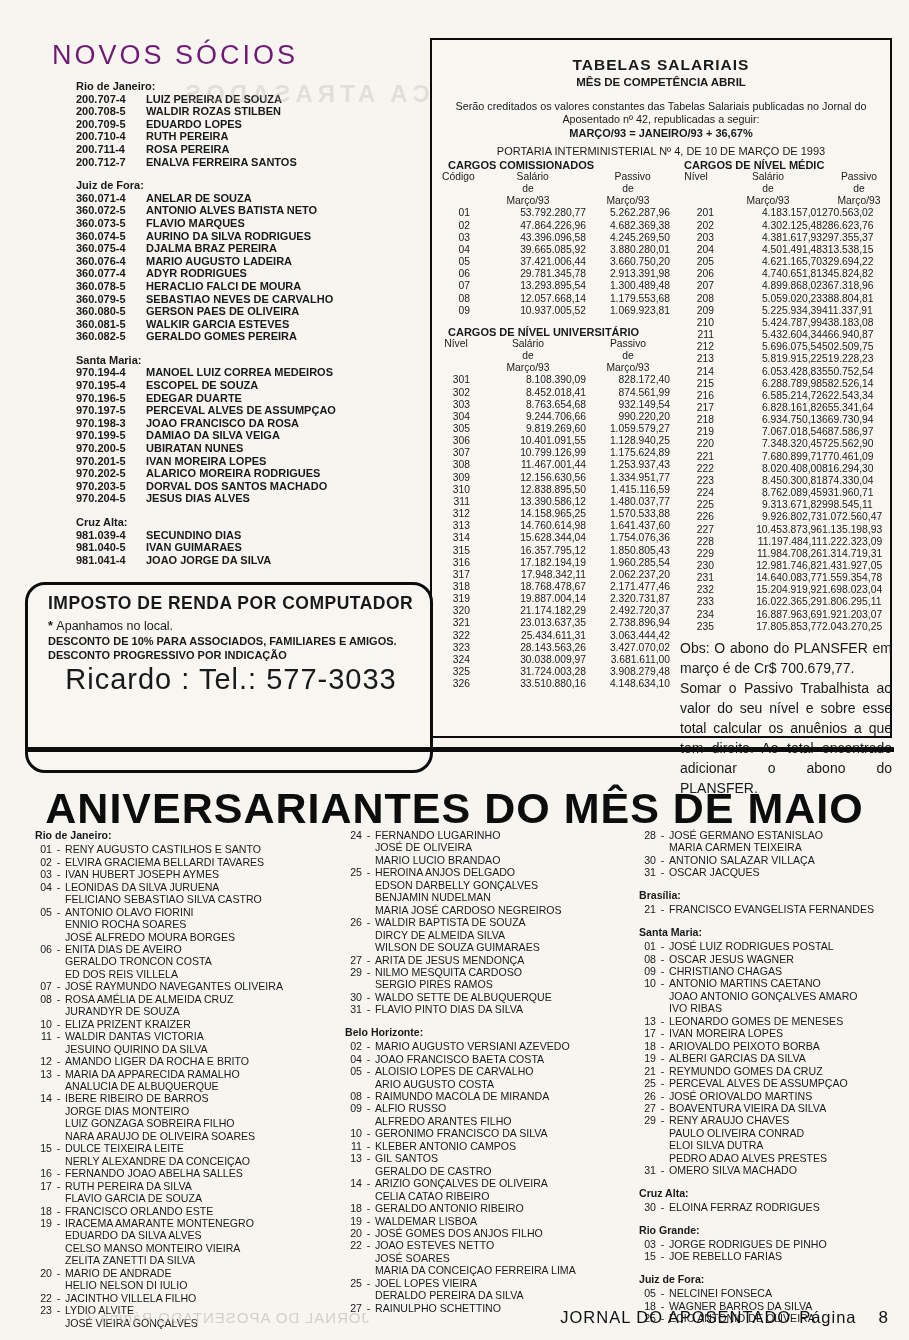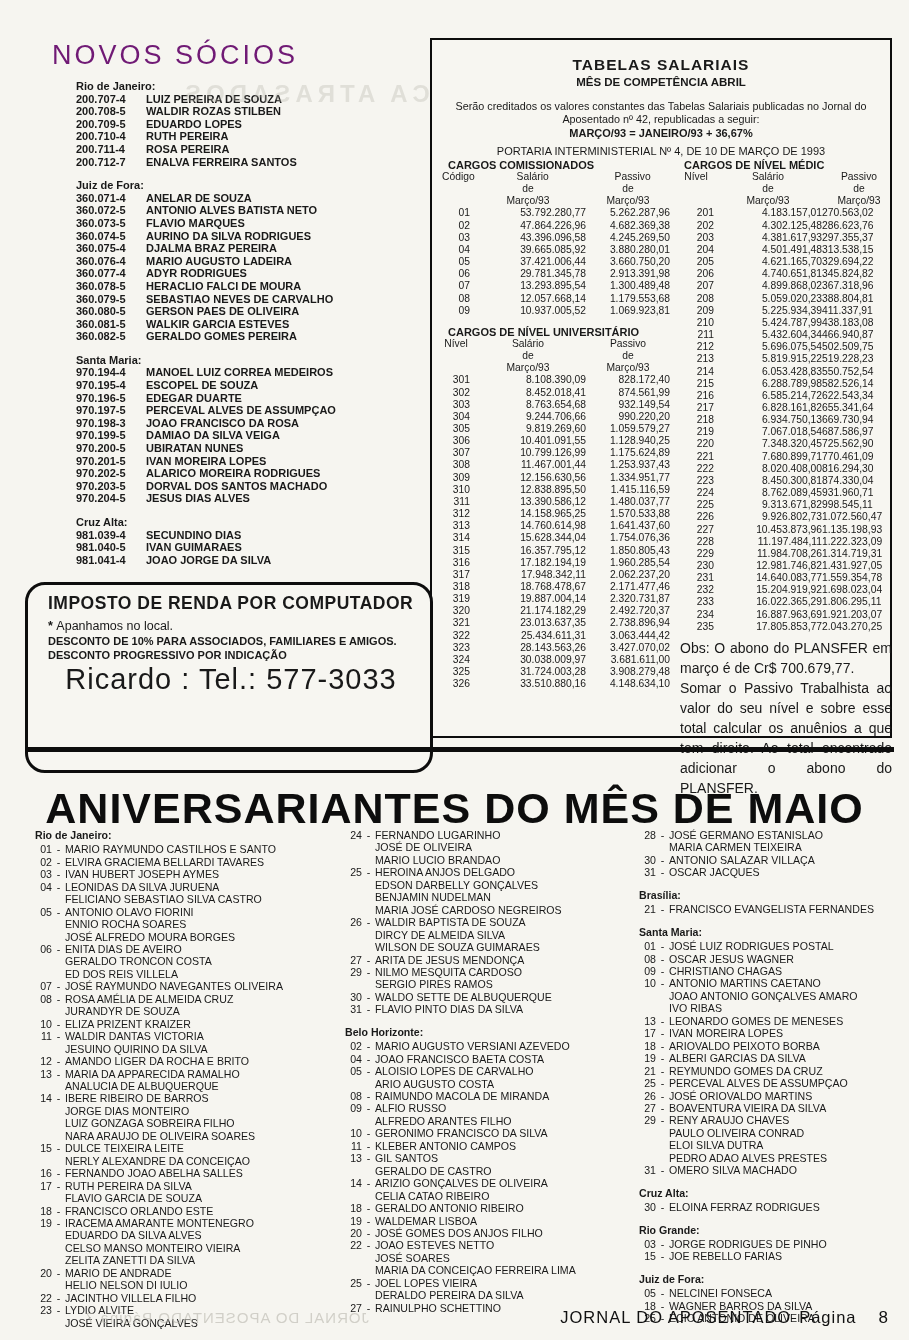--- a/index.html
+++ b/index.html
@@ -673,21 +673,21 @@
 
   <h1 class="aniv-title">ANIVERSARIANTES DO MÊS DE MAIO</h1>
 
   <div class="bd-cols">
     <div class="bd-col">
         <div class="bd-block">
           <div class="bd-city">Rio de Janeiro:</div>
           <div class="bd-line">
             <span class="bd-day">01</span>
             <span class="bd-sep">-</span>
-            <span class="bd-name">MARIO RAYMUNDO CASTILHOS E SANTO</span>
+            <span class="bd-name">RENY AUGUSTO CASTILHOS E SANTO</span>
           </div>
           <div class="bd-line">
             <span class="bd-day">02</span>
             <span class="bd-sep">-</span>
             <span class="bd-name">ELVIRA GRACIEMA BELLARDI TAVARES</span>
           </div>
           <div class="bd-line">
             <span class="bd-day">03</span>
             <span class="bd-sep">-</span>
             <span class="bd-name">IVAN HUBERT JOSEPH AYMES</span>

